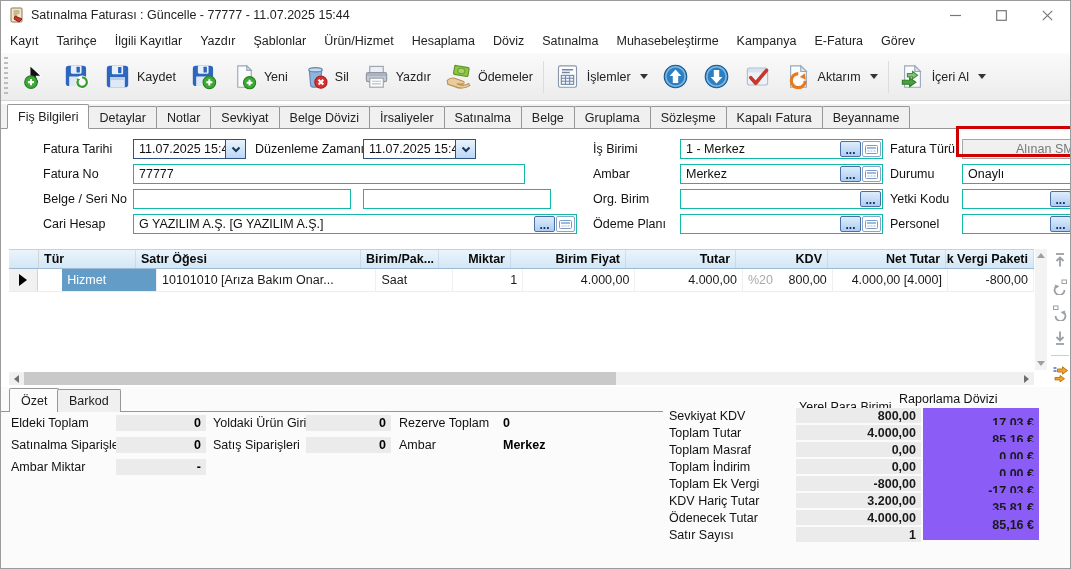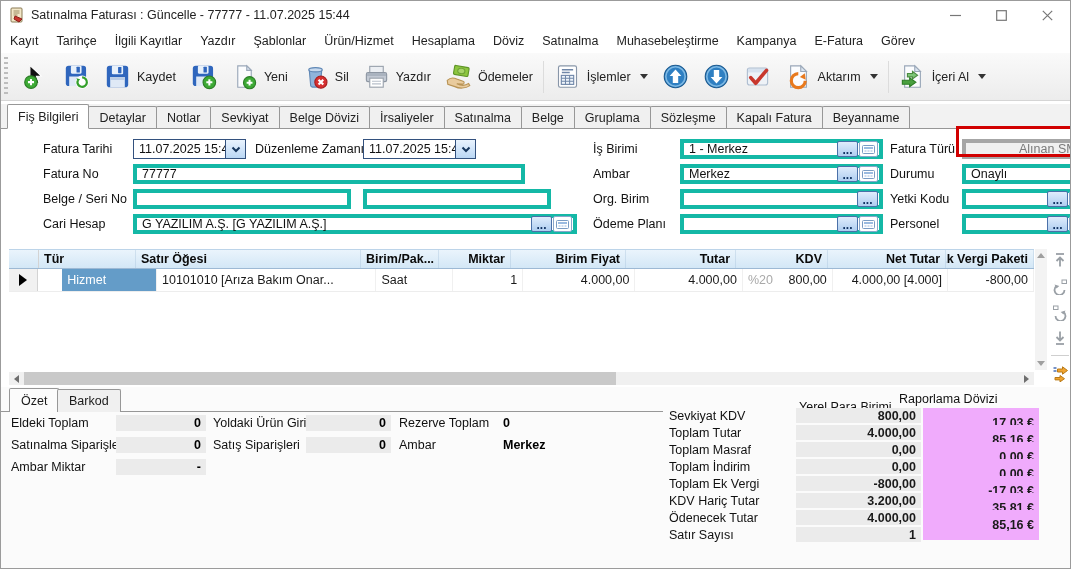--- a/index.html
+++ b/index.html
@@ -27,21 +27,21 @@
   .tsep{width:1px;height:32px;background:#dcdcdc;margin:0 3px;}
 
   
   .tabstrip{position:absolute;top:103px;left:0;right:0;height:25px;display:flex;align-items:flex-end;padding-left:6px;background:#f2f2f2;border-bottom:1px solid #979797;}
   .tab{padding:4px 10px;border:1px solid #979797;border-bottom:none;background:#f0f0f0;margin-right:-1px;font-size:12.5px;color:#222;border-radius:2px 2px 0 0;height:22px;display:flex;align-items:center;}
   .tab.active{background:#fff;height:25px;position:relative;z-index:2;margin-bottom:-1px;border-bottom:1px solid #fff;}
 
   
   .formpanel{position:absolute;top:128px;left:0;right:0;height:118px;background:#fff;margin-left:32px;}
   .flabel{position:absolute;height:20px;display:flex;align-items:center;font-size:12.5px;color:#111;white-space:nowrap;}
-  .fld{position:absolute;height:20px;border:4px solid #14b8a6;background:#fff;display:flex;align-items:center;}
+  .fld{position:absolute;height:20px;border:1px solid #14b8a6;background:#fff;display:flex;align-items:center;}
   .fld .val{flex:1;padding:0 5px;font-size:12.5px;color:#111;white-space:nowrap;overflow:hidden;}
   .datefld{border:1px solid #33517e;}
   .dd-btn{width:20px;height:18px;background:linear-gradient(#e9f3fe,#bad7f4);border-left:1px solid #33517e;display:flex;align-items:center;justify-content:center;}
   .combo-btn{width:19px;height:18px;background:#fff;display:flex;align-items:center;justify-content:center;}
   .ell-btn{width:21px;height:16px;margin-right:1px;background:linear-gradient(#dfecfc,#aecdf0);border:1px solid #4a70a8;color:#0d2d5e;font-weight:bold;font-size:12px;line-height:8px;display:flex;align-items:flex-end;justify-content:center;padding-bottom:2px;border-radius:2px;}
   .kb-btn{width:19px;height:16px;margin-right:1px;background:#fff;border:1px solid #88a6ca;display:flex;align-items:center;justify-content:center;border-radius:2px;}
   .fld.disabled{background:#f0f0f0;border-color:#a6a6a6;padding-left:48px;}
   .fld.disabled .val{color:#7a7a7a;}
   .red-box{position:absolute;left:923px;top:-3px;width:145px;height:31px;border:3px solid #d10000;pointer-events:none;z-index:5;}
 
@@ -79,21 +79,21 @@
   .bottom{position:absolute;top:386px;left:0;right:0;bottom:0;background:#fbfbfb;}
   .btab-line{position:absolute;left:0;top:24px;width:662px;height:1px;background:#979797;}
   .btab{position:absolute;top:2px;height:23px;padding:0 11px;display:flex;align-items:center;border:1px solid #979797;border-bottom:none;background:#f0f0f0;font-size:12.5px;border-radius:2px 2px 0 0;z-index:2;}
   .btab.active{background:#fbfbfb;height:24px;top:1px;}
   .slabel{position:absolute;height:16px;display:flex;align-items:center;font-size:12.5px;color:#111;white-space:nowrap;}
   .sval{position:absolute;height:16px;background:#ebebeb;display:flex;align-items:center;justify-content:flex-end;padding:0 5px;font-weight:bold;font-size:12.5px;color:#000;}
   .sbold{position:absolute;height:16px;display:flex;align-items:center;font-weight:bold;font-size:12.5px;color:#000;white-space:nowrap;}
   .thead{position:absolute;height:15px;display:flex;align-items:center;font-size:12.5px;color:#111;white-space:nowrap;}
   .trow-label{position:absolute;left:668px;width:125px;height:16px;display:flex;align-items:center;font-size:12.5px;color:#111;white-space:nowrap;}
   .trow-local{position:absolute;left:795px;width:125px;height:15px;background:#ebebeb;display:flex;align-items:center;justify-content:flex-end;padding:0 5px;font-weight:bold;font-size:12.5px;}
-  .trow-report{position:absolute;left:922px;width:116px;height:30px;background:#f0abfc;display:flex;align-items:center;justify-content:flex-end;padding:0 5px;font-weight:bold;font-size:12.5px;}
+  .trow-report{position:absolute;left:922px;width:116px;height:30px;background:#8b5cf6;display:flex;align-items:center;justify-content:flex-end;padding:0 5px;font-weight:bold;font-size:12.5px;}
 </style>
 </head>
 <body>
 
 <div id="window">
 
   <div class="titlebar">
     <svg width="16" height="16" viewBox="0 0 16 16">
         <rect x="2" y="1" width="11" height="14" rx="1" fill="#f2e7c8" stroke="#8a7b55"></rect>
         <path d="M4.5 4 h6 M4.5 6 h6 M4.5 8 h4" stroke="#9a8a60" stroke-width="1"></path>

